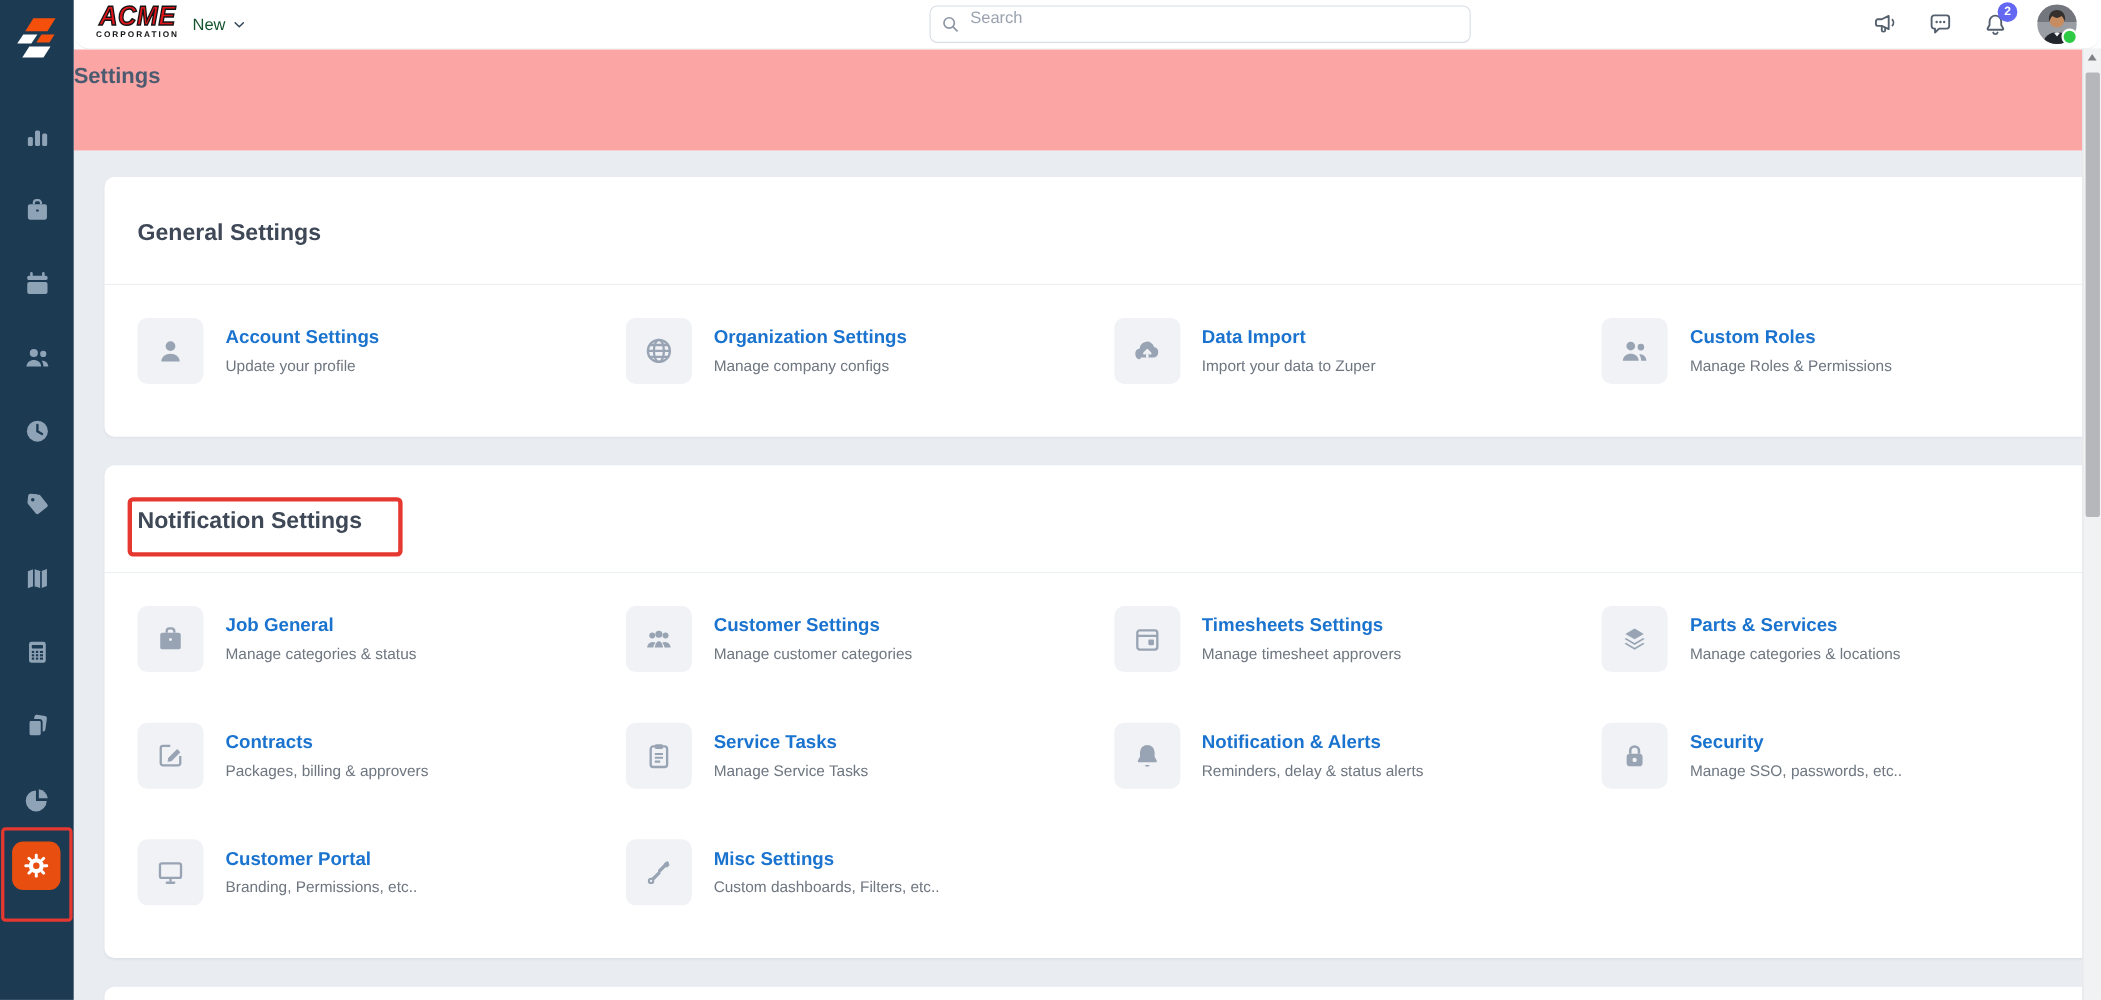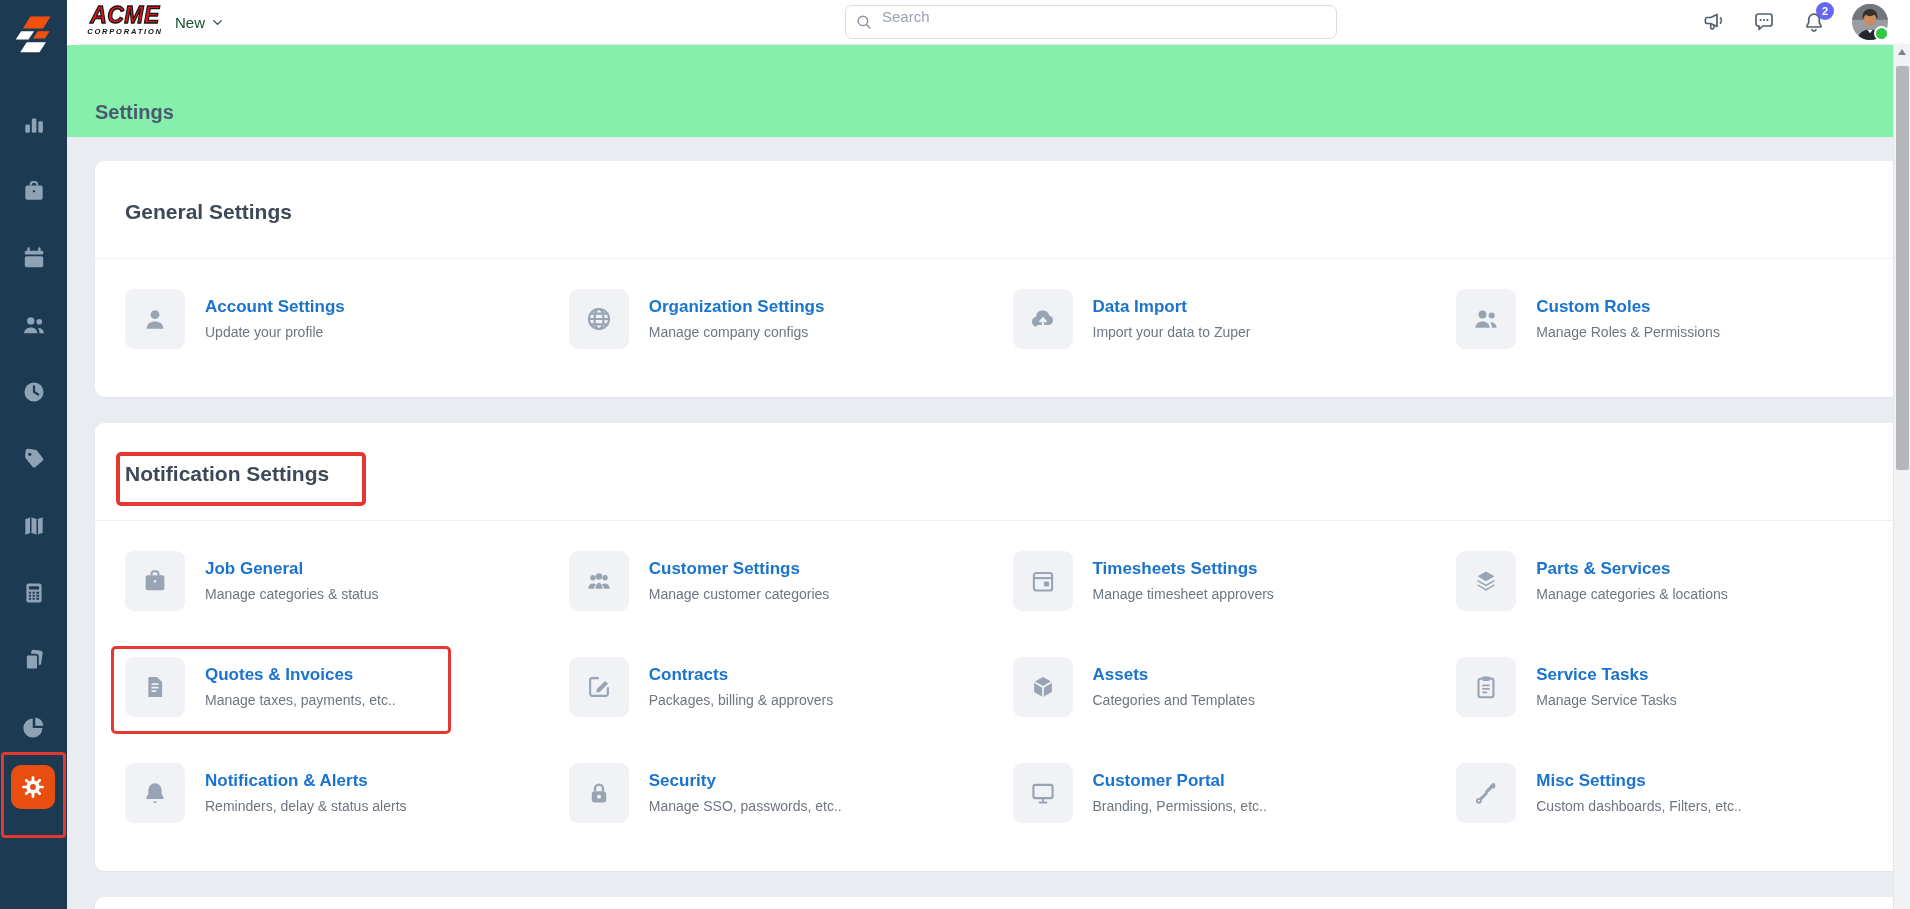--- a/index.html
+++ b/index.html
@@ -29,21 +29,21 @@
   }
   
   .main{position:absolute;left:67px;top:0;width:1843px;height:909px;}
   
   .topbar{position:relative;height:44px;background:#ffffff;border-bottom:1px solid #e8eaee;z-index:20;border-radius:15px;}
   .brand{position:absolute;left:18px;top:3px;width:80px;text-align:center;cursor:pointer;}
   .brand-line1{
     font-style:italic;font-weight:900;font-size:23px;line-height:23px;color:#e0161c;
     -webkit-text-stroke:1.2px #141414;letter-spacing:.5px;transform:scaleY(1.08);
   }
-  .brand-line2{font-size:7.5px;font-weight:900;color:#111;letter-spacing:1.8px;margin-top:1px;font-style:italic;}
+  .brand-line2{font-size:7.5px;font-weight:900;color:#111;letter-spacing:1.8px;margin-top:1px;}
   .new-menu{
     position:absolute;left:108px;top:0;height:44px;display:flex;align-items:center;gap:5px;
     color:#14532d;font-size:15px;cursor:pointer;
   }
   .new-menu svg{width:15px;height:15px;color:#33475b;}
   .search-wrap{position:absolute;left:778px;top:5px;width:492px;height:34px;}
   .search-wrap input{
     width:100%;height:100%;box-sizing:border-box;border:1px solid #d8dde4;border-radius:7px;
     padding:0 12px 12px 36px;font-size:15px;color:#394554;outline:none;background:#fff;
     font-family:"Liberation Sans",sans-serif;
@@ -59,21 +59,21 @@
     background:#6467f2;color:#fff;font-size:11px;font-weight:700;display:flex;
     align-items:center;justify-content:center;padding:0 4px;box-sizing:border-box;
   }
   .avatar{position:relative;width:36px;height:36px;border-radius:50%;cursor:pointer;}
   .avatar svg{width:36px;height:36px;display:block;}
   .online-dot{
     position:absolute;right:-1px;bottom:-1px;width:11px;height:11px;border-radius:50%;
     background:#2fca44;border:2px solid #fff;
   }
   
-  .subheader{height:92px;background:#86efac;display:flex;align-items:flex-end;padding-left:28px;box-sizing:border-box;}
+  .subheader{height:92px;background:#fca5a5;display:flex;align-items:flex-start;box-sizing:border-box;}
   .page-title{font-size:20px;font-weight:700;color:#4a5b70;}
   
   .content{
     position:relative;height:773px;background:#e9edf2;box-sizing:border-box;
     padding:24px 30px 0 28px;overflow:hidden;
   }
   .card{background:#fff;border-radius:9px;box-shadow:0 1px 2px rgba(16,30,54,.05);margin-bottom:26px;width:1835px;box-sizing:border-box;}
   .card-head{padding:22px 30px 16px;border-bottom:1px solid #edf0f3;}
   .section-title{display:inline-block;position:relative;font-size:21px;font-weight:700;color:#3e4856;}
   .section-title.annotated::after{
@@ -422,57 +422,30 @@
                 <path d="M12 3.8 19.2 8 12 12.2 4.8 8z"></path>
                 <path d="M5.3 11.2 12 15.1l6.7-3.9 1.1.7L12 16.6 4.2 11.9z"></path>
                 <path d="M5.3 14.9 12 18.8l6.7-3.9 1.1.7L12 20.3 4.2 15.6z"></path>
               </svg>
             </span>
             <div class="item-text">
               <div class="item-title">Parts &amp; Services</div>
               <div class="item-sub">Manage categories &amp; locations</div>
             </div>
           </div>
-          <div class="setting-item annotated">
-            <div class="red-box"></div>
-            <span class="icon-tile">
-              <svg viewBox="0 0 24 24">
-                <path d="M6.3 3.4h7.4l4.4 4.4v12.8H6.3z"></path>
-                <g stroke="#f0f2f5" stroke-width="1.5" fill="none">
-                  <path d="M9 9.6h6M9 12.6h6M9 15.6h4"></path>
-                </g>
-              </svg>
-            </span>
-            <div class="item-text">
-              <div class="item-title">Quotes &amp; Invoices</div>
-              <div class="item-sub">Manage taxes, payments, etc..</div>
-            </div>
-          </div>
           <div class="setting-item">
             <span class="icon-tile">
               <svg viewBox="0 0 24 24">
                 <path d="M19.6 12.3v5.5a1.8 1.8 0 0 1-1.8 1.8H6.2a1.8 1.8 0 0 1-1.8-1.8V6.2a1.8 1.8 0 0 1 1.8-1.8h5.6" fill="none" stroke="currentColor" stroke-width="1.8"></path>
                 <path d="M10.2 13.8l-.5 3 3-.5 7-7-2.5-2.5z"></path>
               </svg>
             </span>
             <div class="item-text">
               <div class="item-title">Contracts</div>
               <div class="item-sub">Packages, billing &amp; approvers</div>
-            </div>
-          </div>
-          <div class="setting-item">
-            <span class="icon-tile">
-              <svg viewBox="0 0 24 24">
-                <path d="M12 3.4 19.6 7.7v8.6L12 20.6 4.4 16.3V7.7z"></path>
-                <path d="M12 12.1v8.3M4.6 7.8l7.4 4.3 7.4-4.3" stroke="#f0f2f5" stroke-width="1.5" fill="none"></path>
-              </svg>
-            </span>
-            <div class="item-text">
-              <div class="item-title">Assets</div>
-              <div class="item-sub">Categories and Templates</div>
             </div>
           </div>
           <div class="setting-item">
             <span class="icon-tile">
               <svg viewBox="0 0 24 24">
                 <rect x="5.6" y="4.8" width="12.8" height="16" rx="2" fill="none" stroke="currentColor" stroke-width="1.8"></rect>
                 <rect x="8.9" y="3" width="6.2" height="3.8" rx="1"></rect>
                 <g stroke="currentColor" stroke-width="1.6" fill="none">
                   <path d="M8.8 10.6h6.4M8.8 13.6h6.4M8.8 16.6h4.2"></path>
                 </g>

